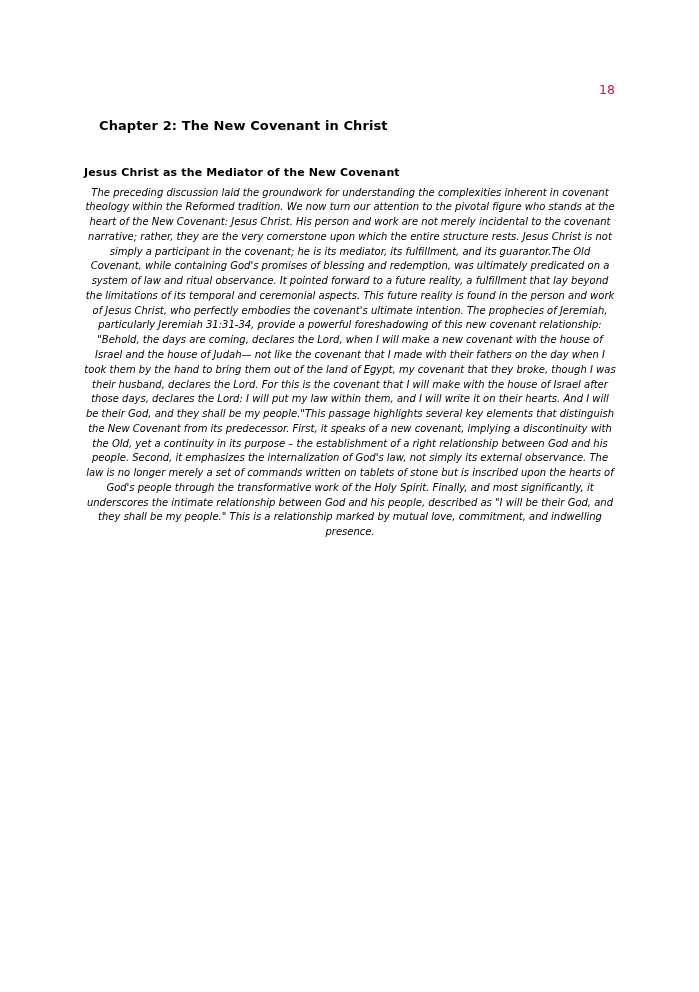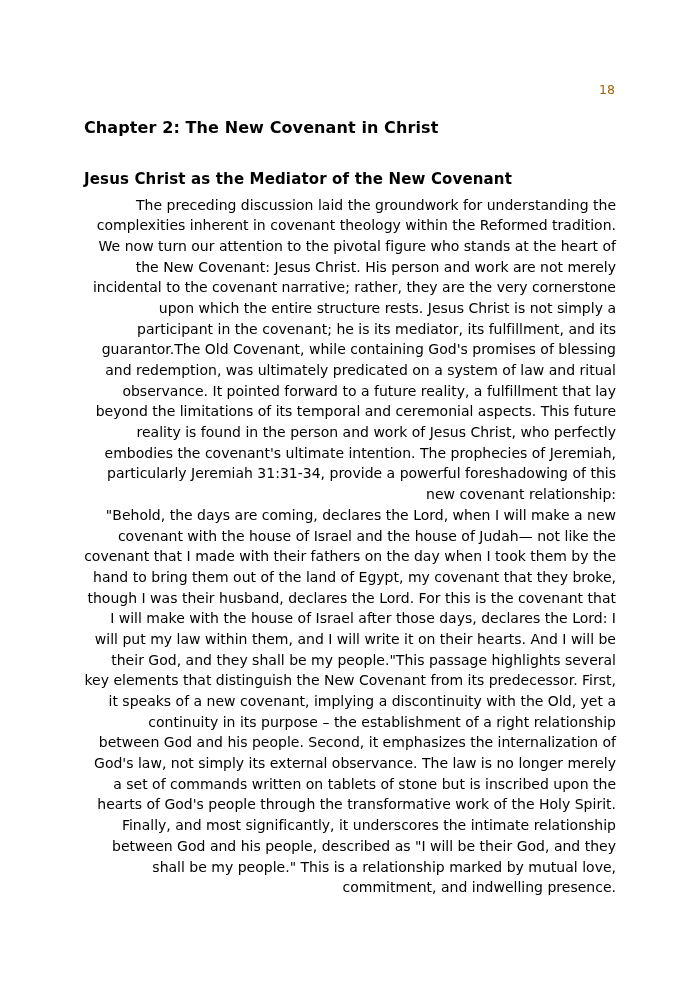--- a/index.html
+++ b/index.html
@@ -20,50 +20,51 @@
     width: 699px;
     height: 992px;
     box-sizing: border-box;
     padding: 0;
   }
   .page-number {
     position: absolute;
     top: 82px;
     right: 84px;
     font-size: 12.5px;
-    color: #a16207;
+    color: #be185d;
     letter-spacing: 0.1px;
   }
   .content {
     position: absolute;
     top: 118px;
     left: 84px;
     width: 532px;
   }
   .chapter-title {
-    font-size: 16px;
+    font-size: 13px;
     font-weight: bold;
     letter-spacing: 0.1px;
-    margin: 0 0 32px 0;
+    margin: 0 0 32px 15px;
     line-height: 1.25;
   }
   .section-heading {
-    font-size: 15px;
+    font-size: 11px;
     font-weight: bold;
     letter-spacing: 0.15px;
     margin: 0 0 5px 0;
     line-height: 1.3;
   }
   .body-text {
-    font-size: 14px;
+    font-size: 10px;
     line-height: 1.478;
-    text-align: right;
+    text-align: center;
     margin: 0;
     letter-spacing: 0.005px;
     white-space: pre-wrap;
+    font-style: italic;
   }
 </style>
 </head>
 <body>
 
 <div class="page">
 
   <div class="page-number">18</div>
 
   <div class="content">

